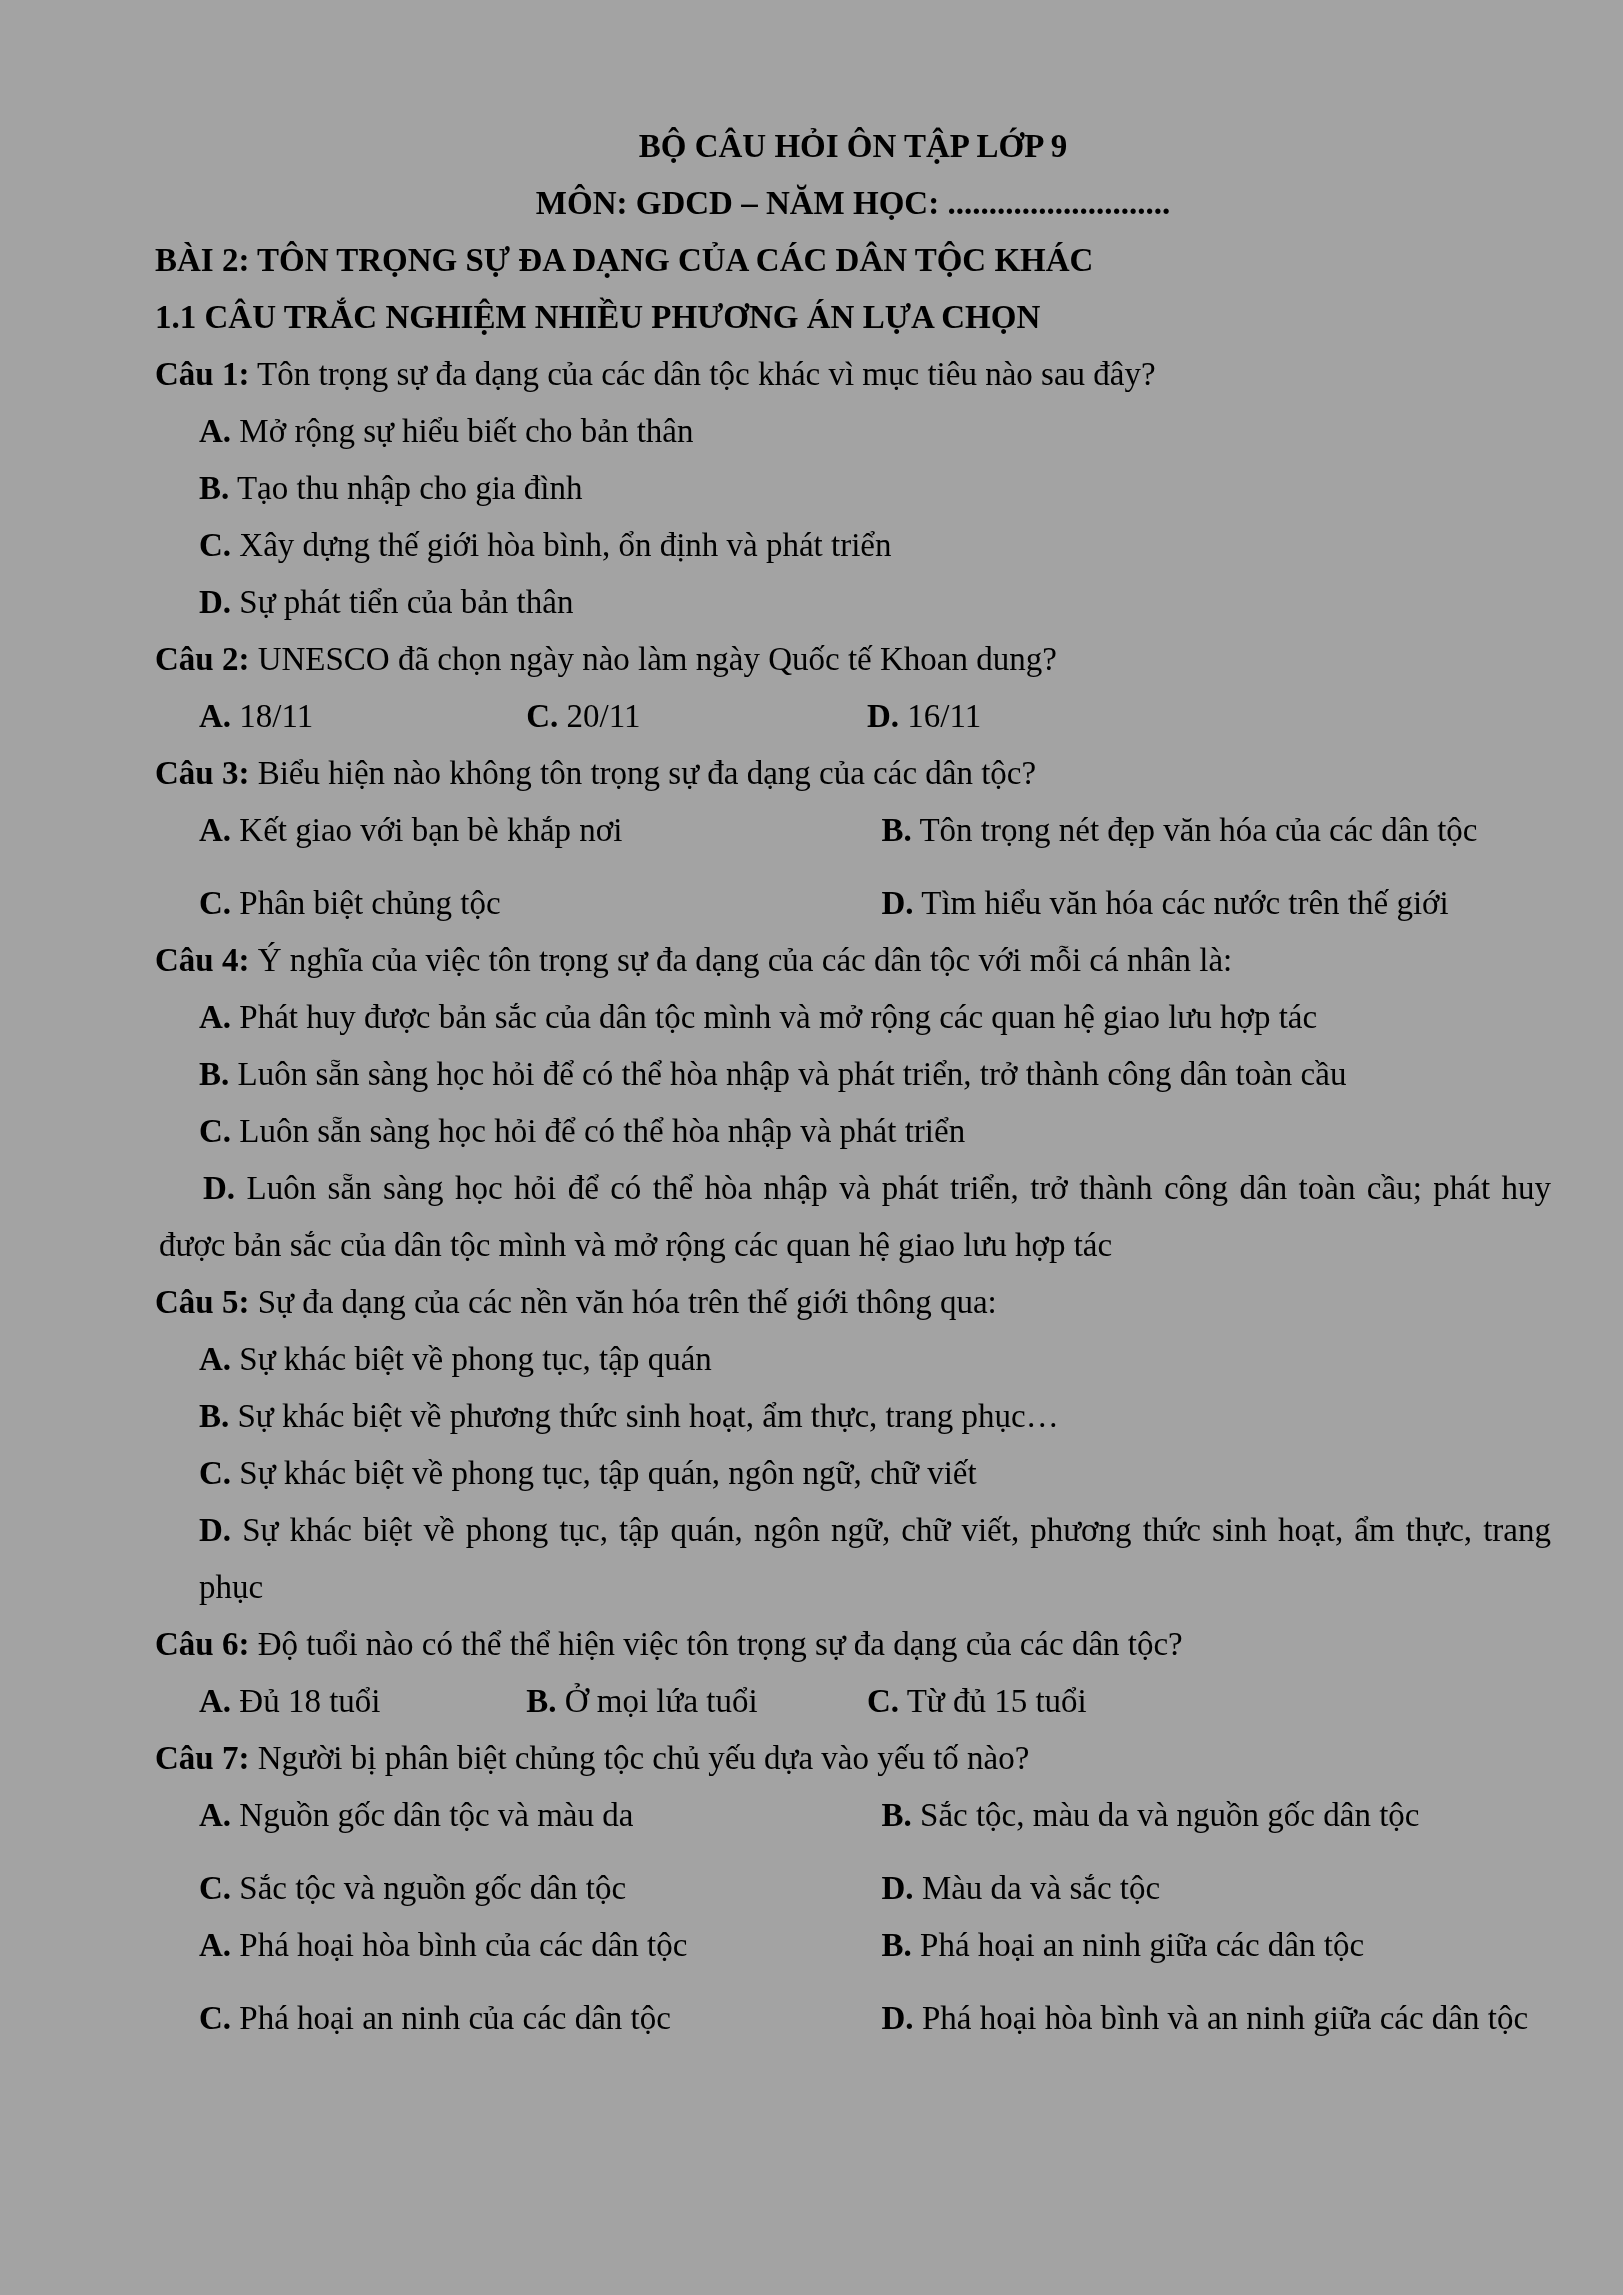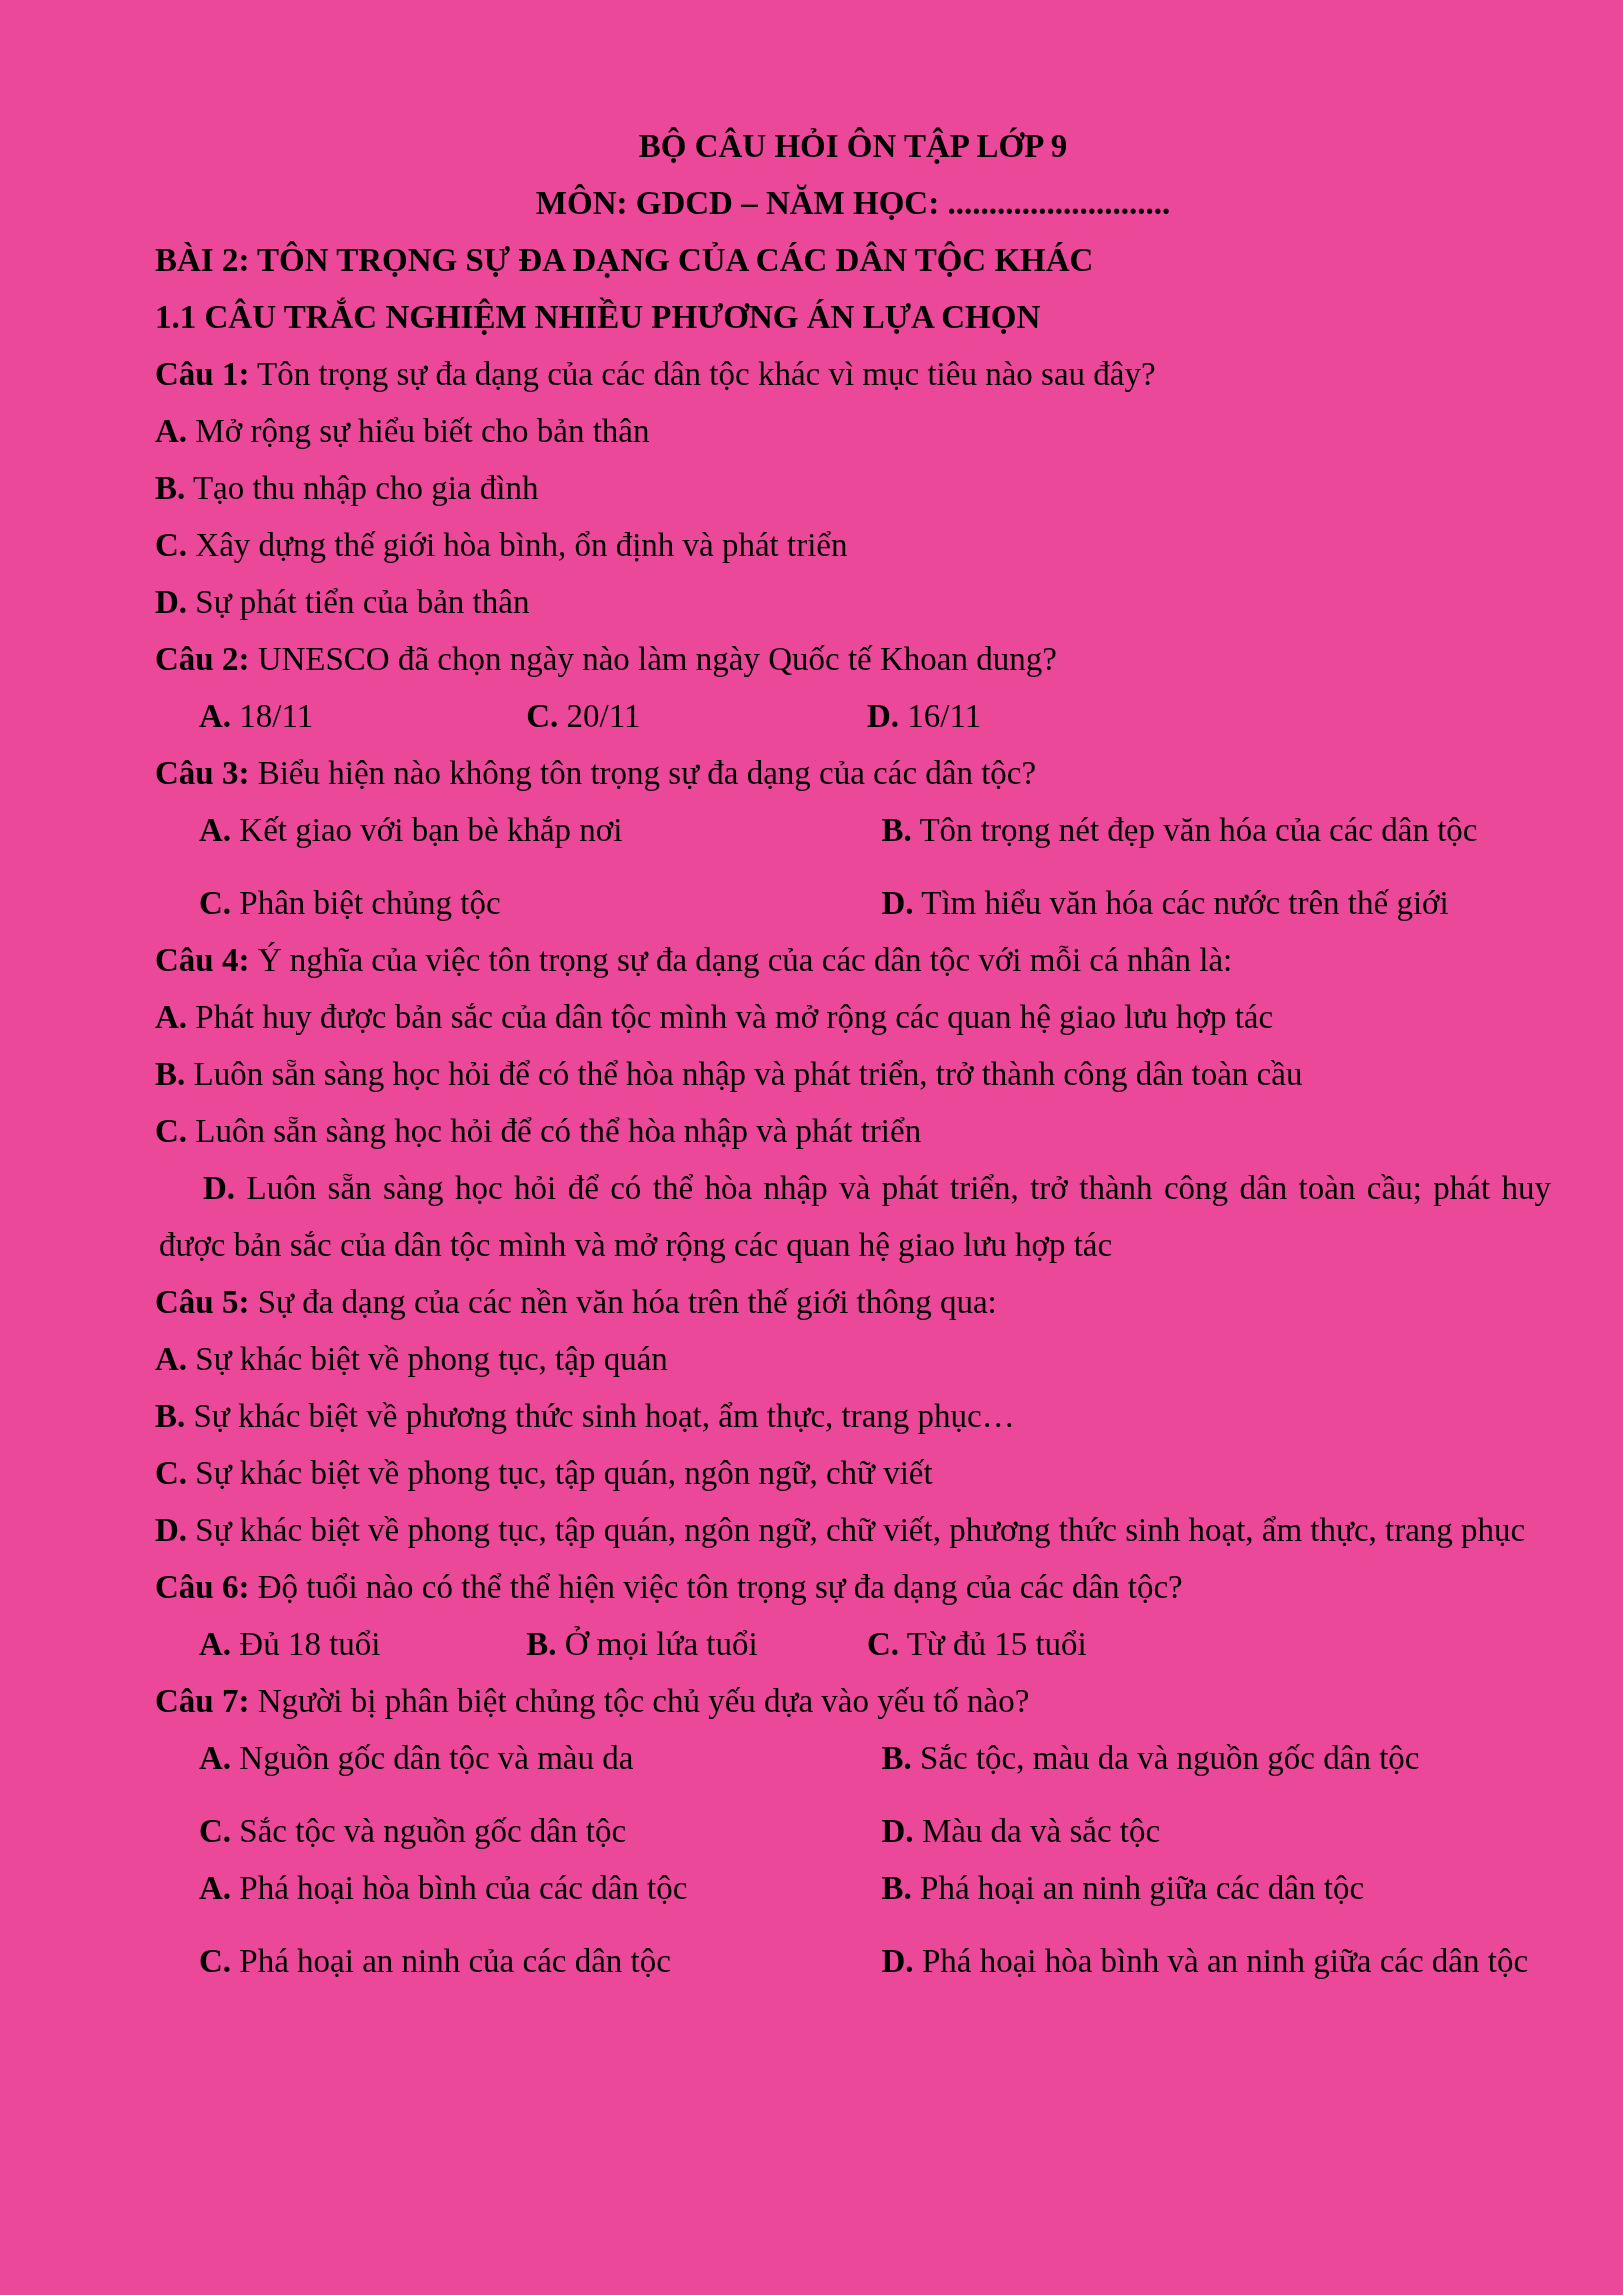--- a/index.html
+++ b/index.html
@@ -10,39 +10,40 @@
     min-height: 2295px;
     color: #000000;
     font-family: "Liberation Serif", "DejaVu Serif", serif;
     font-size: 33px;
     line-height: 57px;
   }
   .page {
     width: 1623px;
     min-height: 2295px;
     padding: 118px 72px 47px 155px;
-    background: #ec4899;
+    background: #a3a3a3;
   }
   .doc-title,
   .doc-subtitle {
     text-align: center;
     font-weight: 700;
     font-size: 33px;
     line-height: 57px;
   }
   .heading {
     font-weight: 700;
     font-size: 33px;
     line-height: 57px;
     text-align: left;
   }
   .qline { text-align: justify; }
   .qlabel { font-weight: 700; }
   .option b { font-weight: 700; }
   .layout-stack .option {
+    margin-left: 44px;
     text-align: justify;
   }
   .layout-stack .option.outdent {
     margin-left: 4px;
     text-indent: 44px;
   }
   .layout-row4 {
     display: grid;
     grid-template-columns: 24.2% 25.2% 24.4% 26.2%;
     padding-left: 44px;

